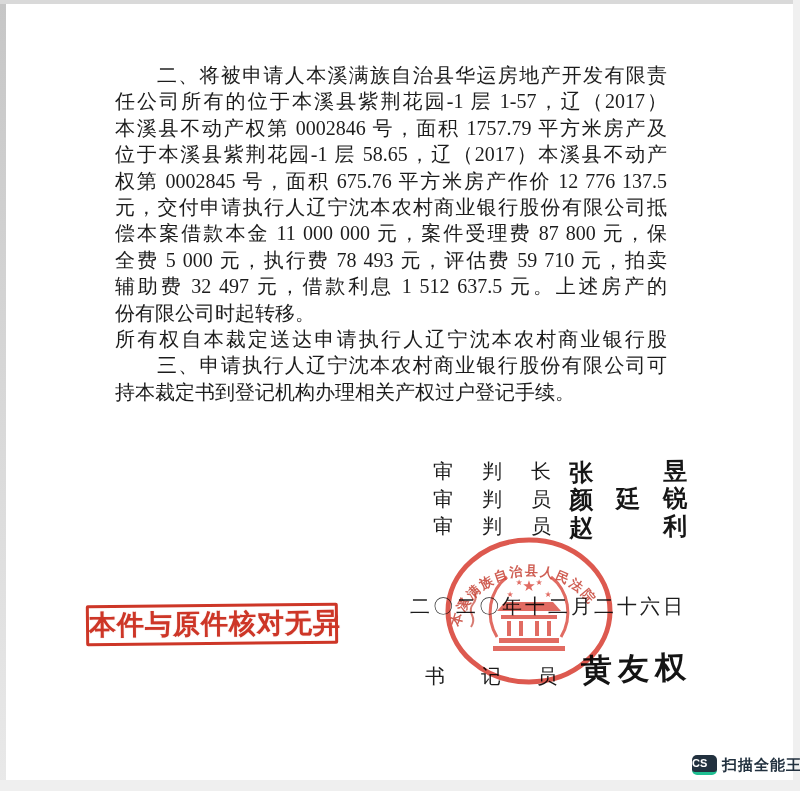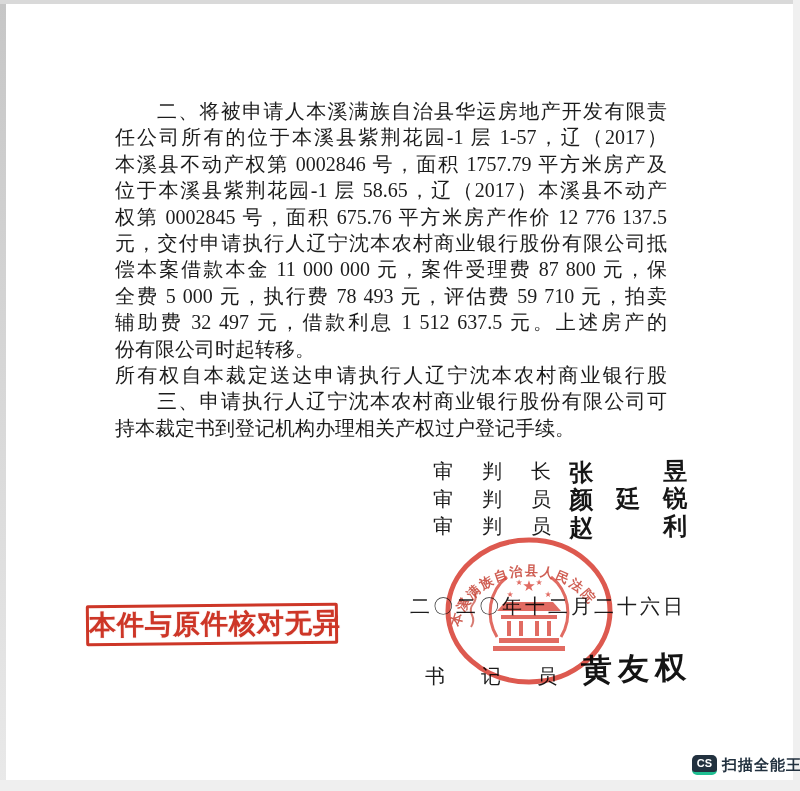--- a/index.html
+++ b/index.html
@@ -14,21 +14,21 @@
   .edge { position:absolute; z-index:0; }
   .edge-left   { left:0; top:0; width:6px; height:100%;
                  background:linear-gradient(#c6c6c6,#e9e9e9); }
   .edge-top    { left:0; top:0; width:100%; height:4px; background:#d9d9d9; }
   .edge-right  { right:0; top:0; width:7px; height:100%; background:#f0f0f0; }
   .edge-bottom { left:0; bottom:0; width:100%; height:11px; background:#efefef; }
 
   
   .doc-text {
     position:absolute; left:115px; top:62px; width:552px;
-    font-size:20px; color:#1c1c1c; z-index:1;margin-top:36px;
+    font-size:20px; color:#1c1c1c; z-index:1;
   }
   .line {
     height:26.4px; line-height:26.4px;
     text-align:justify; text-align-last:justify;
     white-space:nowrap;
   }
   .line.indent { text-indent:42px; }
   .line.no-just { text-align-last:left; }
 
   
@@ -83,21 +83,21 @@
 
   
   .scanner-mark {
     position:absolute; left:692px; top:755px; z-index:1;
     display:flex; align-items:center; gap:5px;
   }
   .scanner-icon {
     width:25px; height:20px; background:#22313f;
     border-radius:5px; border-bottom:3px solid #1fbf92;
     color:#ffffff; font-family:"Liberation Sans", sans-serif;
-    font-size:11px; font-weight:700; text-align:center; line-height:17px;
+    font-size:11px; font-weight:700; line-height:17px;
   }
   .scanner-label {
     font-family:"Liberation Sans", sans-serif;
     font-size:15px; font-weight:700; color:#22313f; letter-spacing:1px;
     white-space:nowrap;
   }
 </style>
 </head>
 <body>
 

